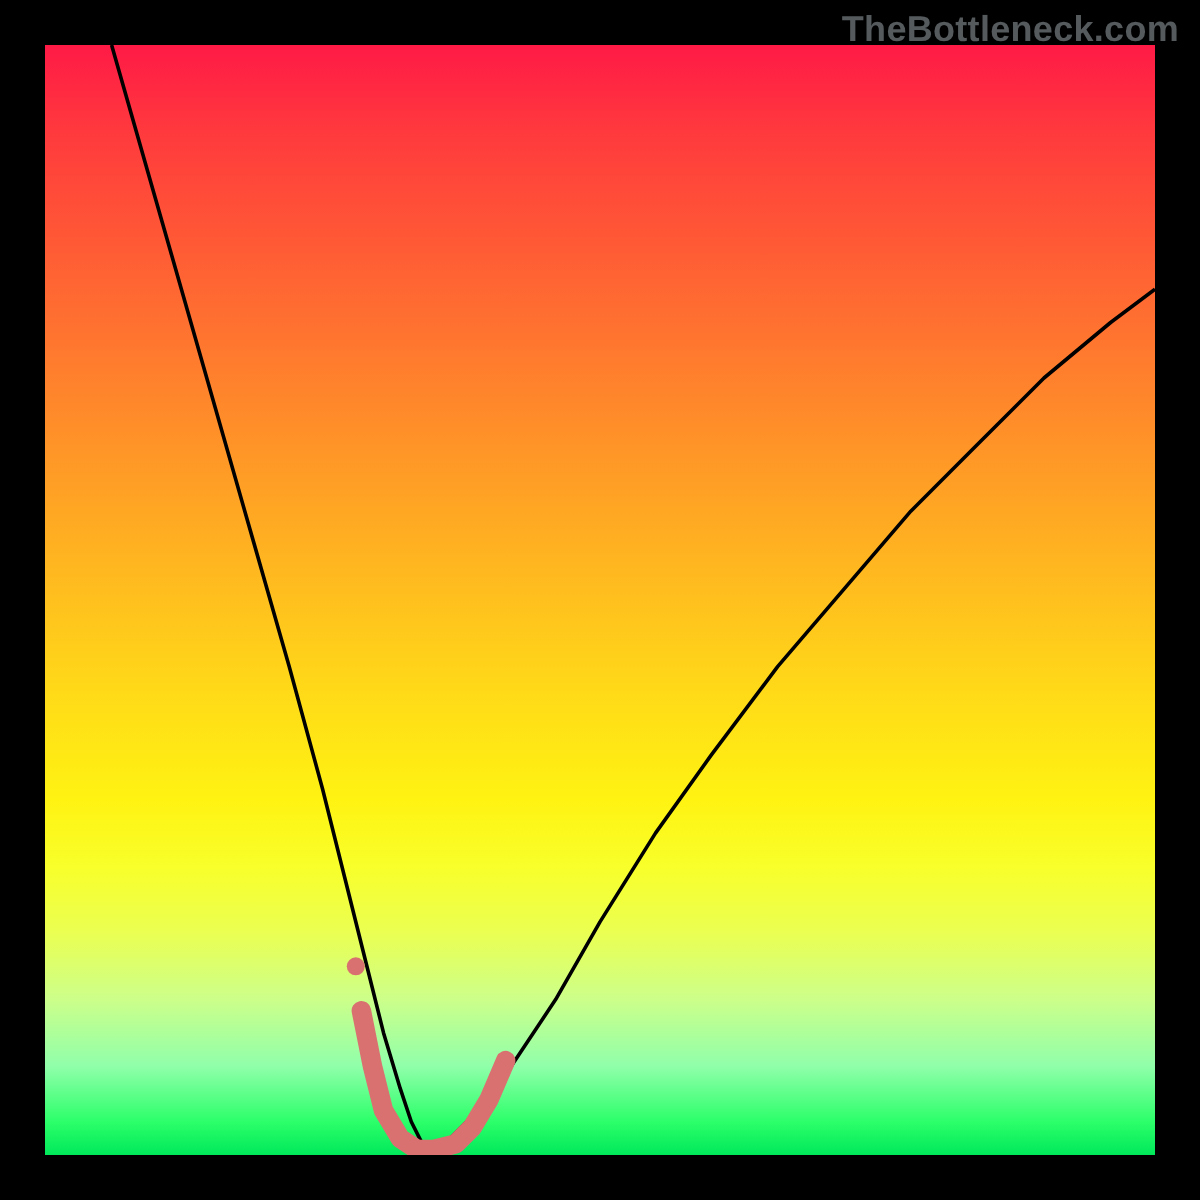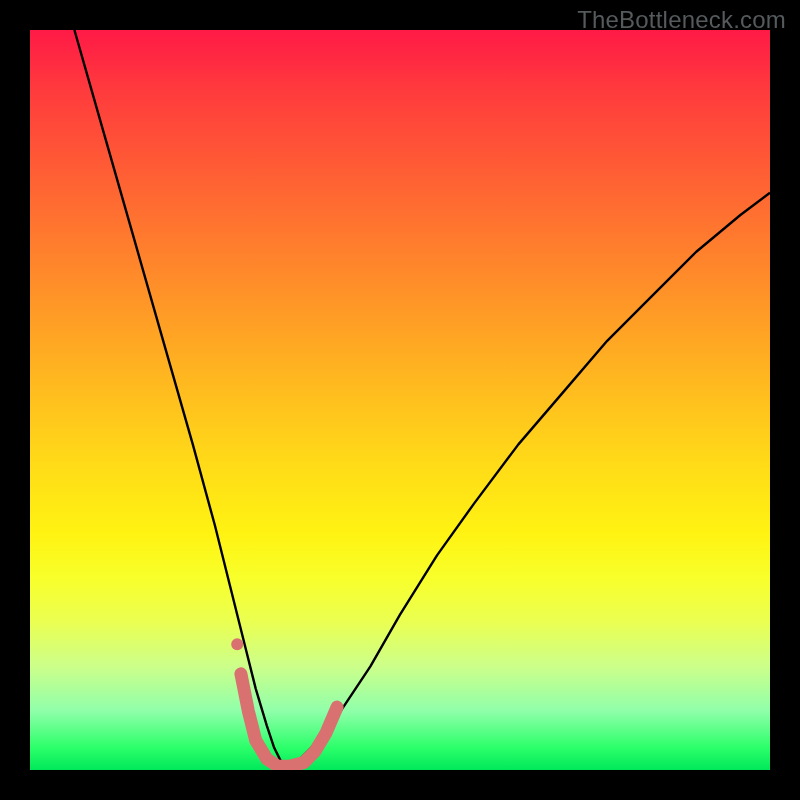--- a/index.html
+++ b/index.html
@@ -16,21 +16,21 @@
     width: 800px;
     height: 800px;
     background: #000;
   }
   .watermark {
     position: absolute;
     top: 6px;
     right: 14px;
     color: #555a5d;
     font-size: 24px;
-    font-weight: 400;
+    font-weight: 700;
     letter-spacing: 0.2px;
     z-index: 10;
   }
   .plot-area {
     position: absolute;
     left: 30px;
     top: 30px;
     width: 740px;
     height: 740px;
     background: linear-gradient(to bottom,

